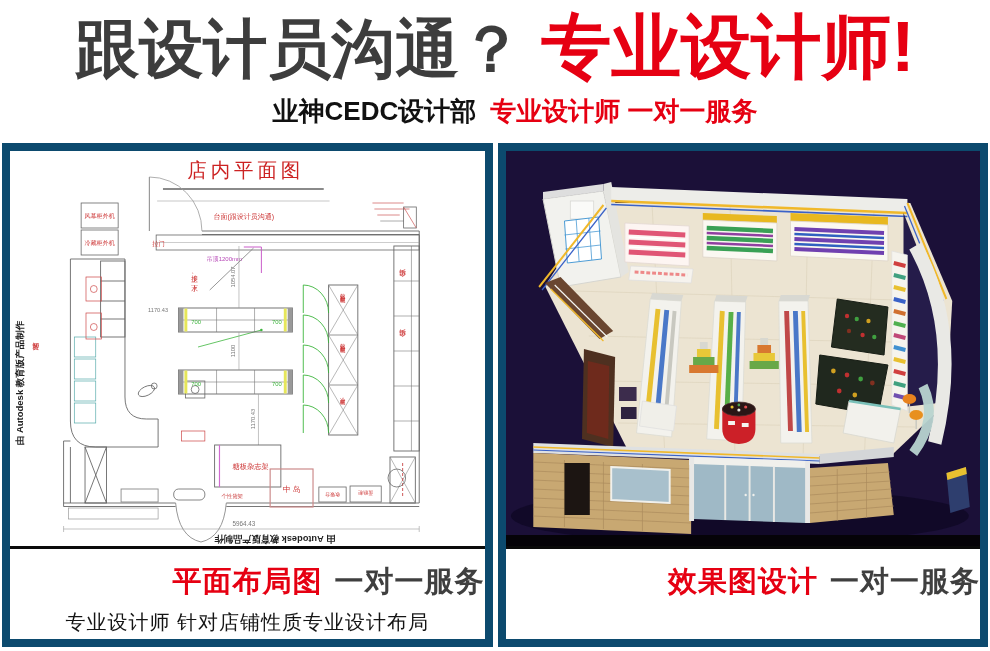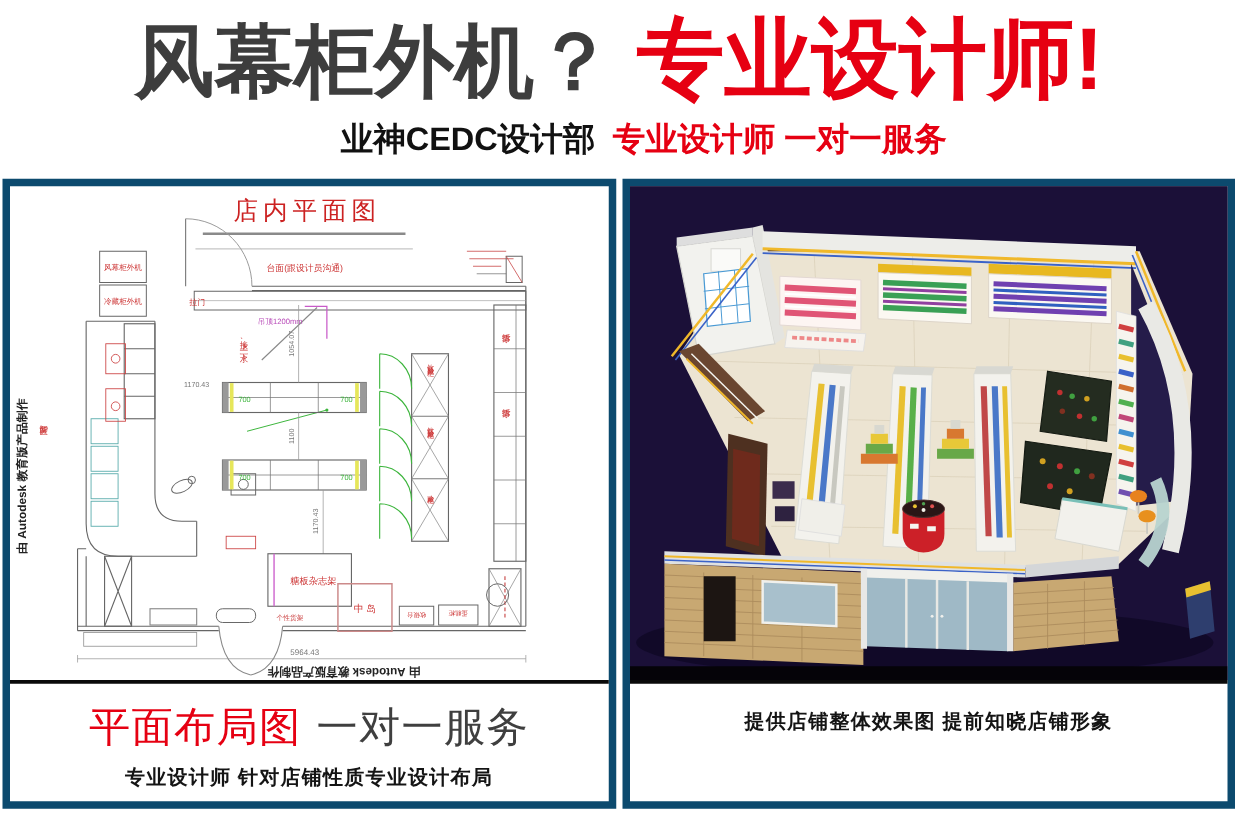--- a/index.html
+++ b/index.html
@@ -11,39 +11,39 @@
   
   .header{text-align:center;height:141px;padding-top:2px;}
   .main-title{font-size:64px;font-weight:900;line-height:1.3;letter-spacing:0;}
   .main-title .t-black{color:#3d3d3d;margin-right:18px;}
   .main-title .t-red{color:#e60012;font-size:70px;}
   .subtitle{font-size:26px;font-weight:700;margin-top:1px;padding-left:40px;}
   .subtitle .sub-black{color:#111;}
   .subtitle .t-red{color:#e60012;margin-left:14px;}
   
   .panels{display:flex;gap:5px;padding:0 2px;height:504px;}
-  .panel{flex:1;border:6px solid #0c4a6e;background:#fff;display:flex;flex-direction:column;min-width:0;}
+  .panel{flex:1;border:8px solid #0c4a6e;background:#fff;display:flex;flex-direction:column;min-width:0;}
   .art{height:395px;position:relative;overflow:hidden;}
   .art svg{display:block;width:100%;height:100%;}
   .panel-right .art{background:#1b1038;}
   .caption{flex:1;border-top:3px solid #0a0a0a;text-align:center;padding-top:13px;}
-  .cap-title{font-size:33px;font-weight:400;letter-spacing:1px;}
+  .cap-title{font-size:29px;font-weight:700;letter-spacing:1px;text-align:right;}
   .cap-title .hl{color:#e60012;margin-right:12px;}
   .cap-title .rest{color:#3f3f3f;}
-  .cap-sub{font-size:16px;font-weight:700;color:#141414;margin-top:7px;letter-spacing:1px;}
+  .cap-sub{font-size:20px;font-weight:400;color:#141414;margin-top:7px;letter-spacing:1px;}
   
   svg text{font-family:"Liberation Sans","DejaVu Sans",sans-serif;}
   .vtext{writing-mode:vertical-rl;text-orientation:upright;letter-spacing:1px;}
 </style>
 </head>
 <body>
 
 <div class="header">
   <div class="main-title">
-    <span class="t-black">风幕柜外机？</span><span class="t-red">专业设计师!</span>
+    <span class="t-black">跟设计员沟通？</span><span class="t-red">专业设计师!</span>
   </div>
   <div class="subtitle">
     <span class="sub-black">业神CEDC设计部</span><span class="t-red">专业设计师 一对一服务</span>
   </div>
 </div>
 
 <div class="panels">
 
   <div class="panel panel-left">
     <div class="art">
@@ -423,17 +423,19 @@
           <g>
             <path d="M452,322 L472,316 L476,356 L456,362 Z" fill="#2e3e6e"></path>
             <path d="M452,322 L472,316 L473,323 L453,329 Z" fill="#e8c030"></path>
           </g>
         </g>
 
         <rect x="0" y="384" width="487" height="11" fill="#050308"></rect>
       </svg>
     </div>
     <div class="caption">
-      <div class="cap-sub">提供店铺整体效果图 提前知晓店铺形象</div>
+      <div class="cap-title">
+        <span class="hl">效果图设计</span><span class="rest">一对一服务</span>
+      </div>
     </div>
   </div>
 
 </div>
 
 </body></html>

